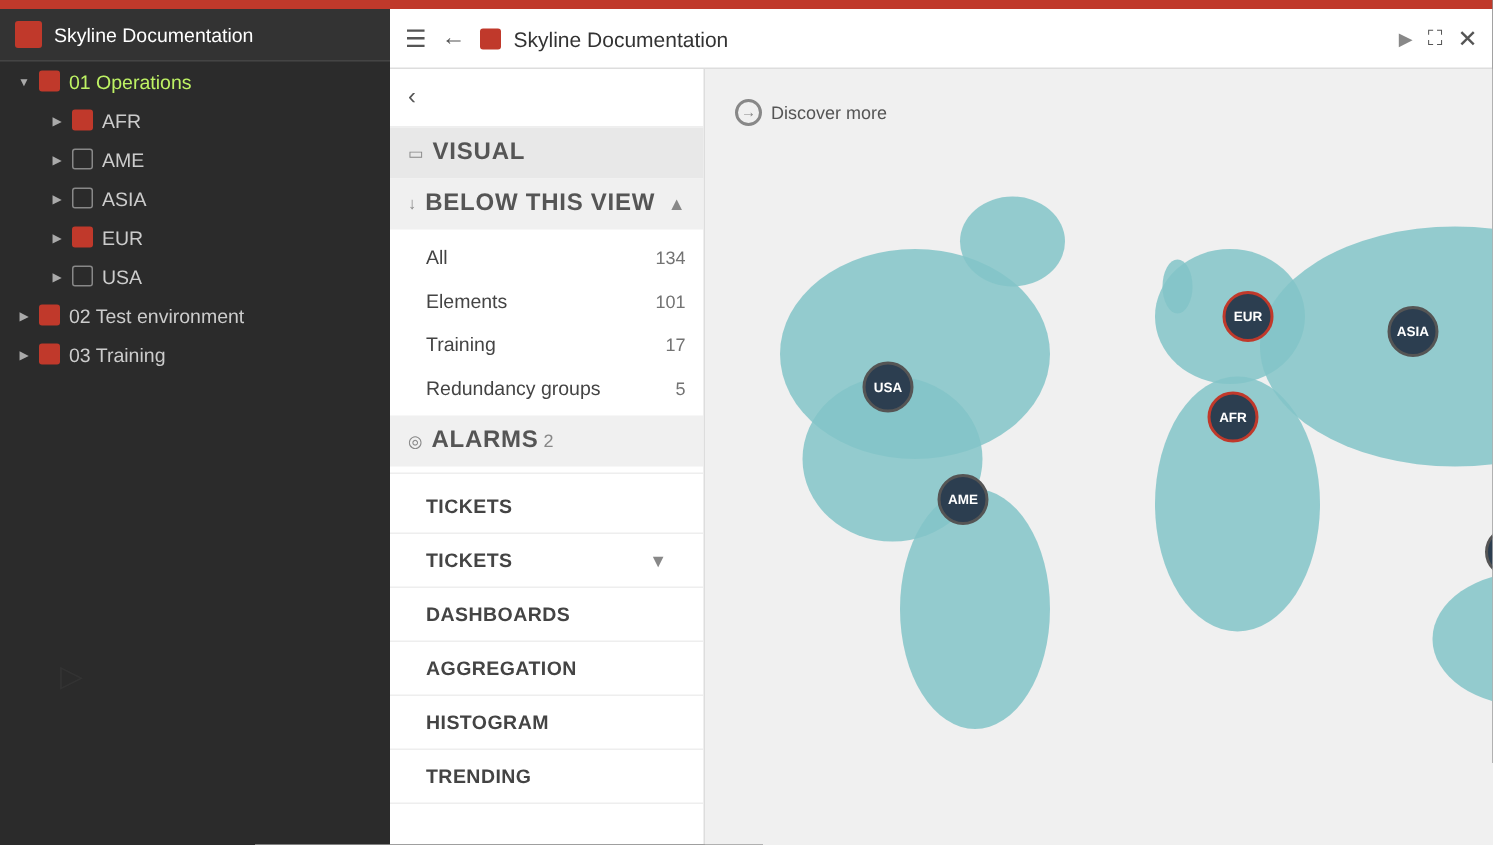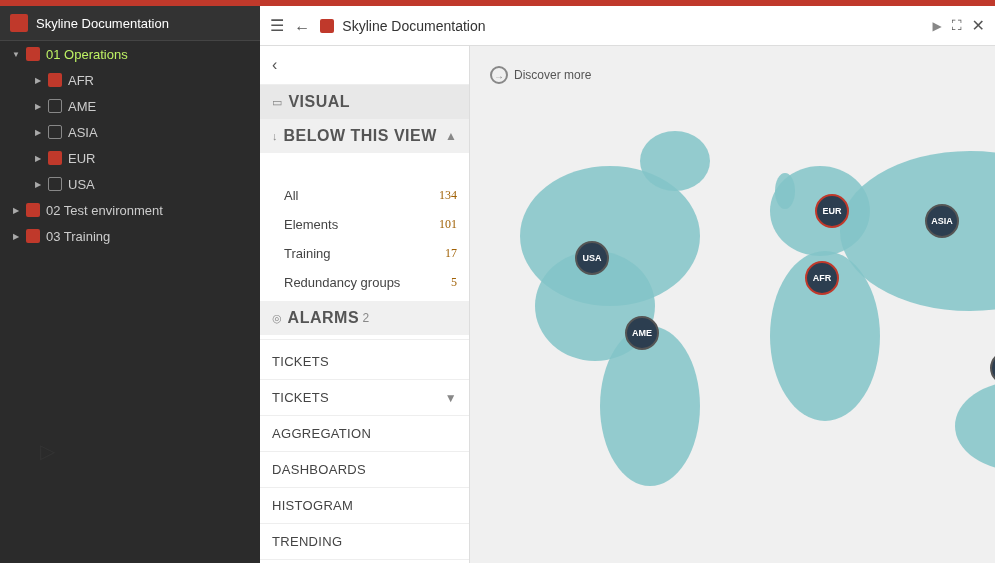--- a/index.html
+++ b/index.html
@@ -215,55 +215,53 @@
     .menu-section-label {
       font-size: 16px;
       color: #555;
       font-weight: 600;
       text-transform: uppercase;
       letter-spacing: 0.5px;
     }
 
     .menu-items {
       padding: 4px 0;
-      margin-top: 24px;
     }
 
     .menu-item {
       padding: 7px 12px 7px 24px;
       font-size: 13px;
       color: #444;
       cursor: pointer;
       display: flex;
       align-items: center;
       justify-content: space-between;
     }
 
     .menu-item .count {
-      color: #a16207;
+      color: #737373;
       font-size: 12px;
-      font-family: Liberation Serif, serif;
     }
 
     .menu-divider {
       height: 1px;
       background: #eee;
       margin: 4px 0;
     }
 
     .flat-menu-item {
-      padding: 10px 12px;
+      padding: 10px 24px;
       font-size: 13px;
       color: #444;
       cursor: pointer;
       border-bottom: 1px solid #eee;
       display: flex;
       align-items: center;
       justify-content: space-between;
-      font-weight: 400;
+      font-weight: 700;
       letter-spacing: 0.3px;
     }
 
     
     .map-area {
       flex: 1;
       background: #f0f0f0;
       position: relative;
       overflow: hidden;
     }
@@ -461,24 +459,24 @@
         <div class="menu-divider"></div>
 
         <div class="flat-menu-item">
           <span>TICKETS</span>
         </div>
         <div class="flat-menu-item">
           <span>TICKETS</span>
           <span style="font-size:12px;color:#888;">▼</span>
         </div>
         <div class="flat-menu-item">
+          <span>DASHBOARDS</span>
+        </div>
+        <div class="flat-menu-item">
           <span>AGGREGATION</span>
-        </div>
-        <div class="flat-menu-item">
-          <span>DASHBOARDS</span>
         </div>
         <div class="flat-menu-item">
           <span>HISTOGRAM</span>
         </div>
         <div class="flat-menu-item">
           <span>TRENDING</span>
         </div>
       </div>
 
       <div class="map-area">

